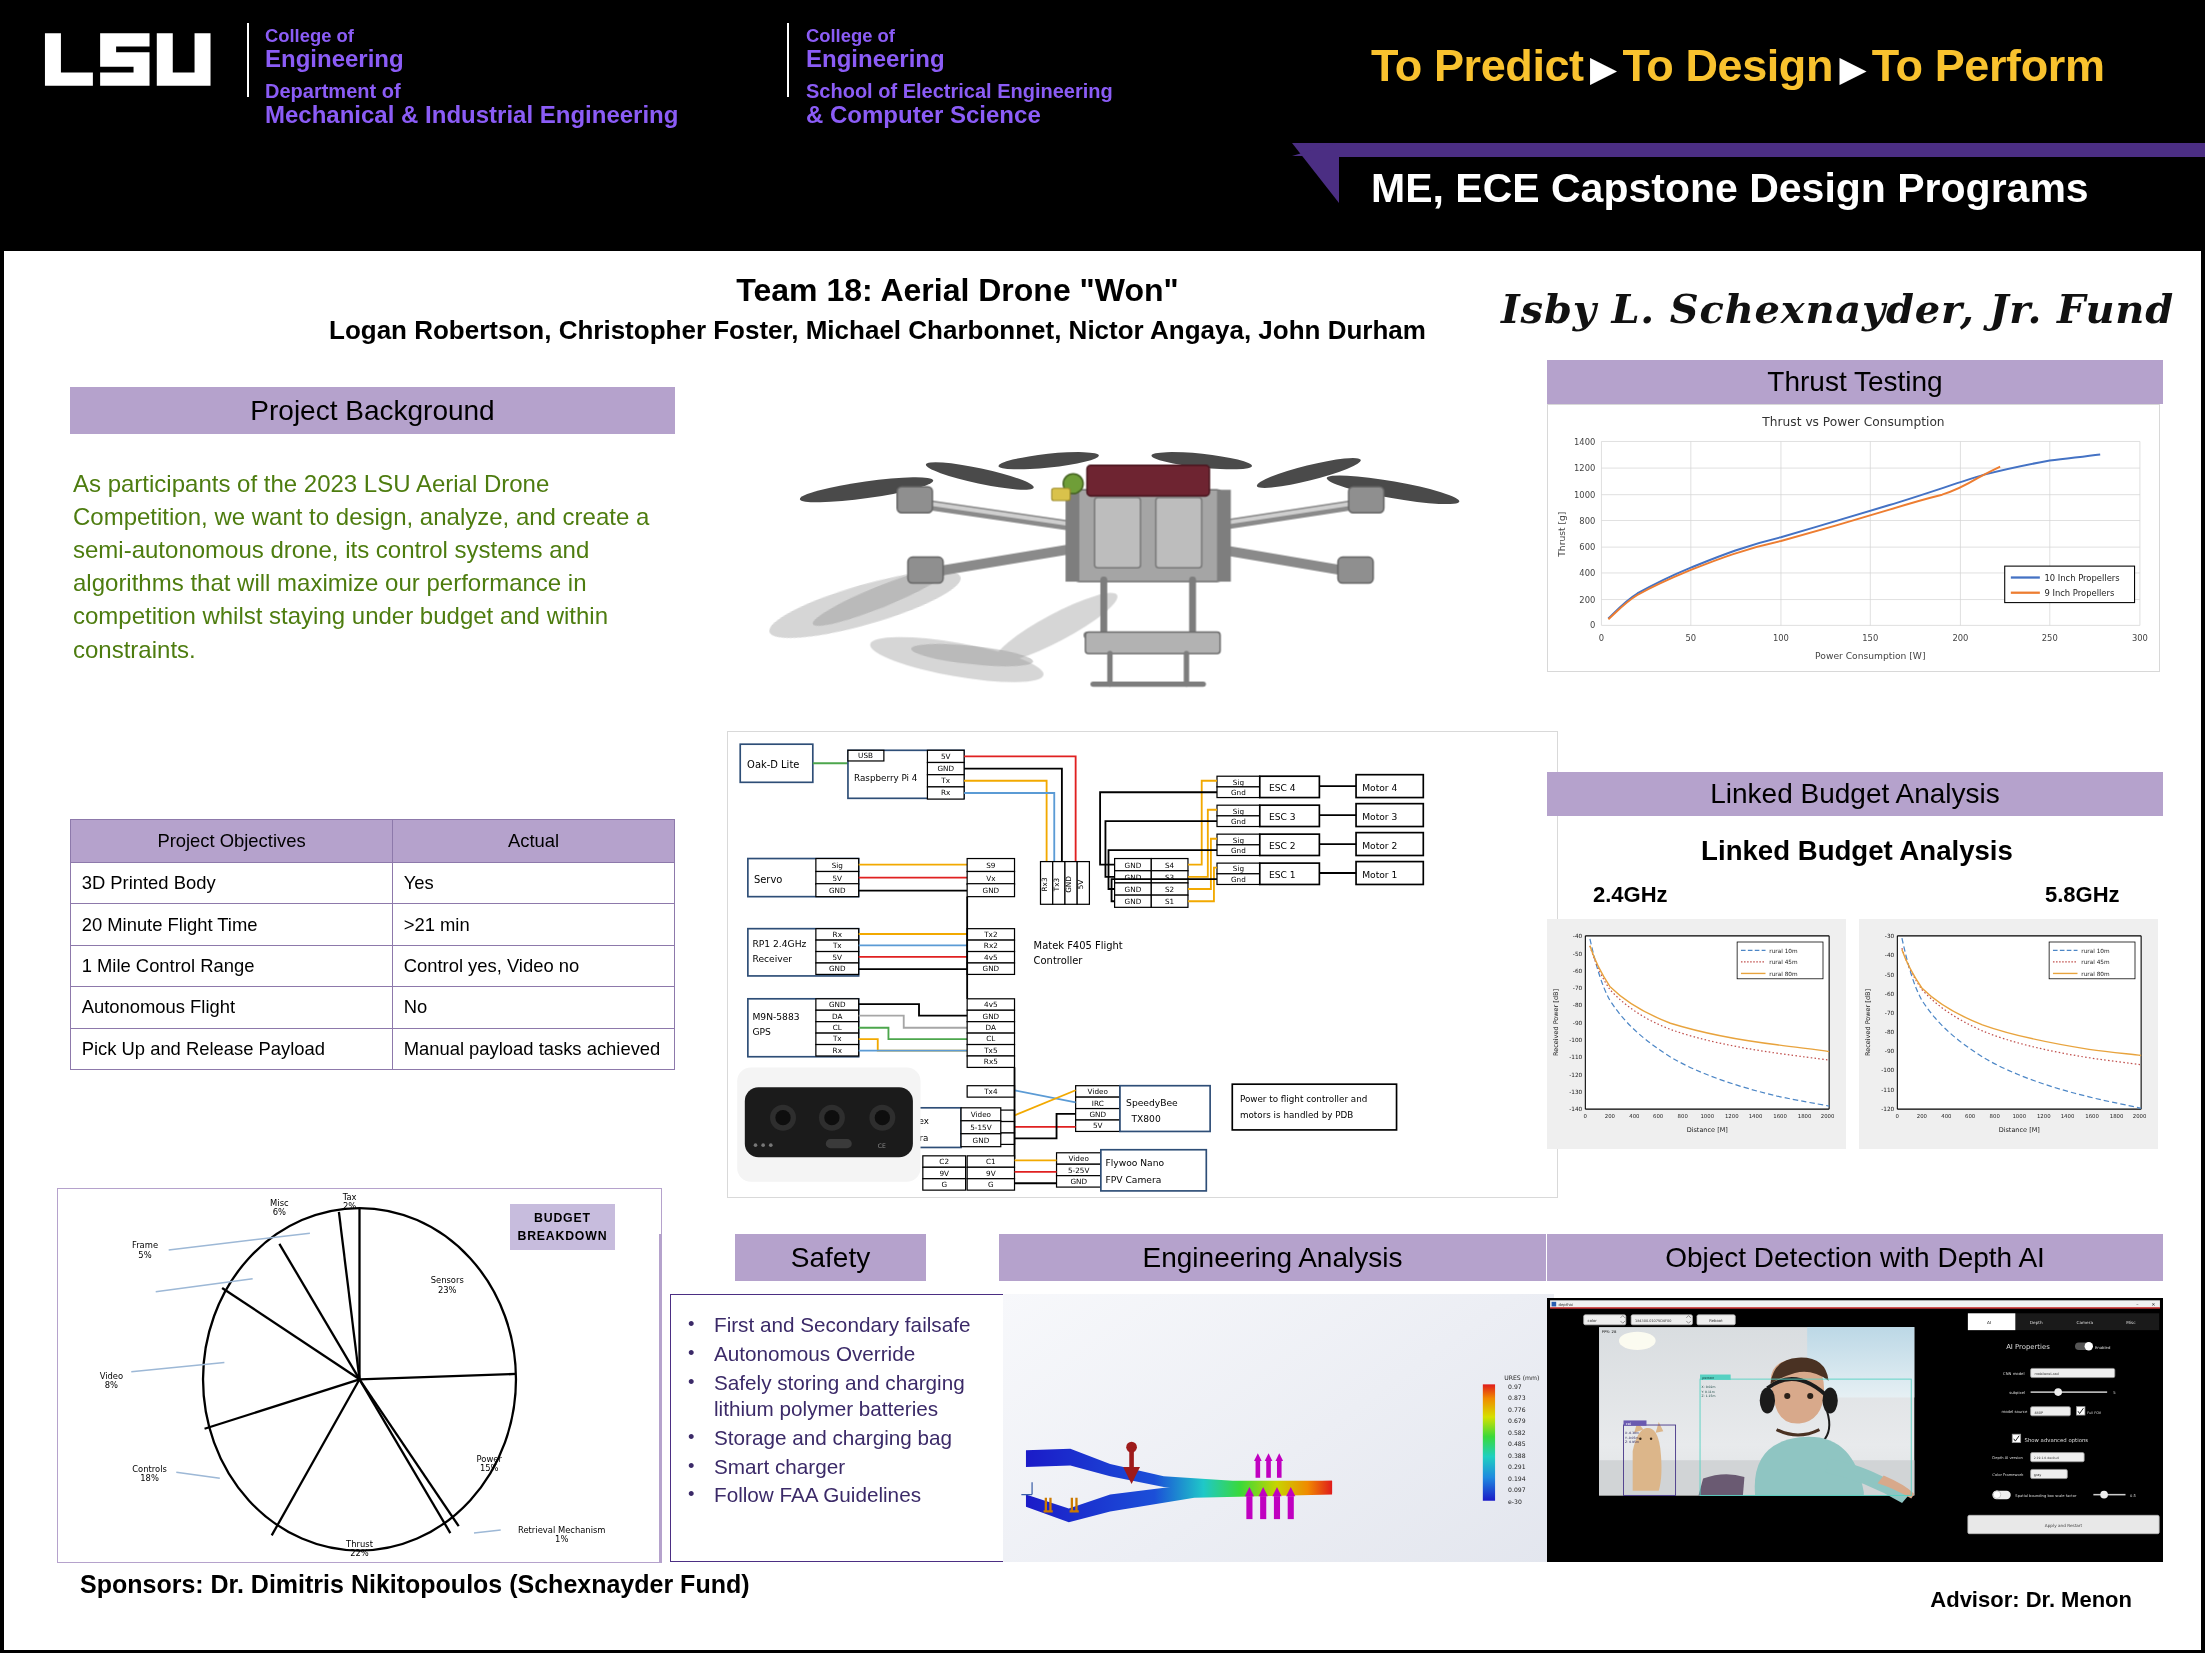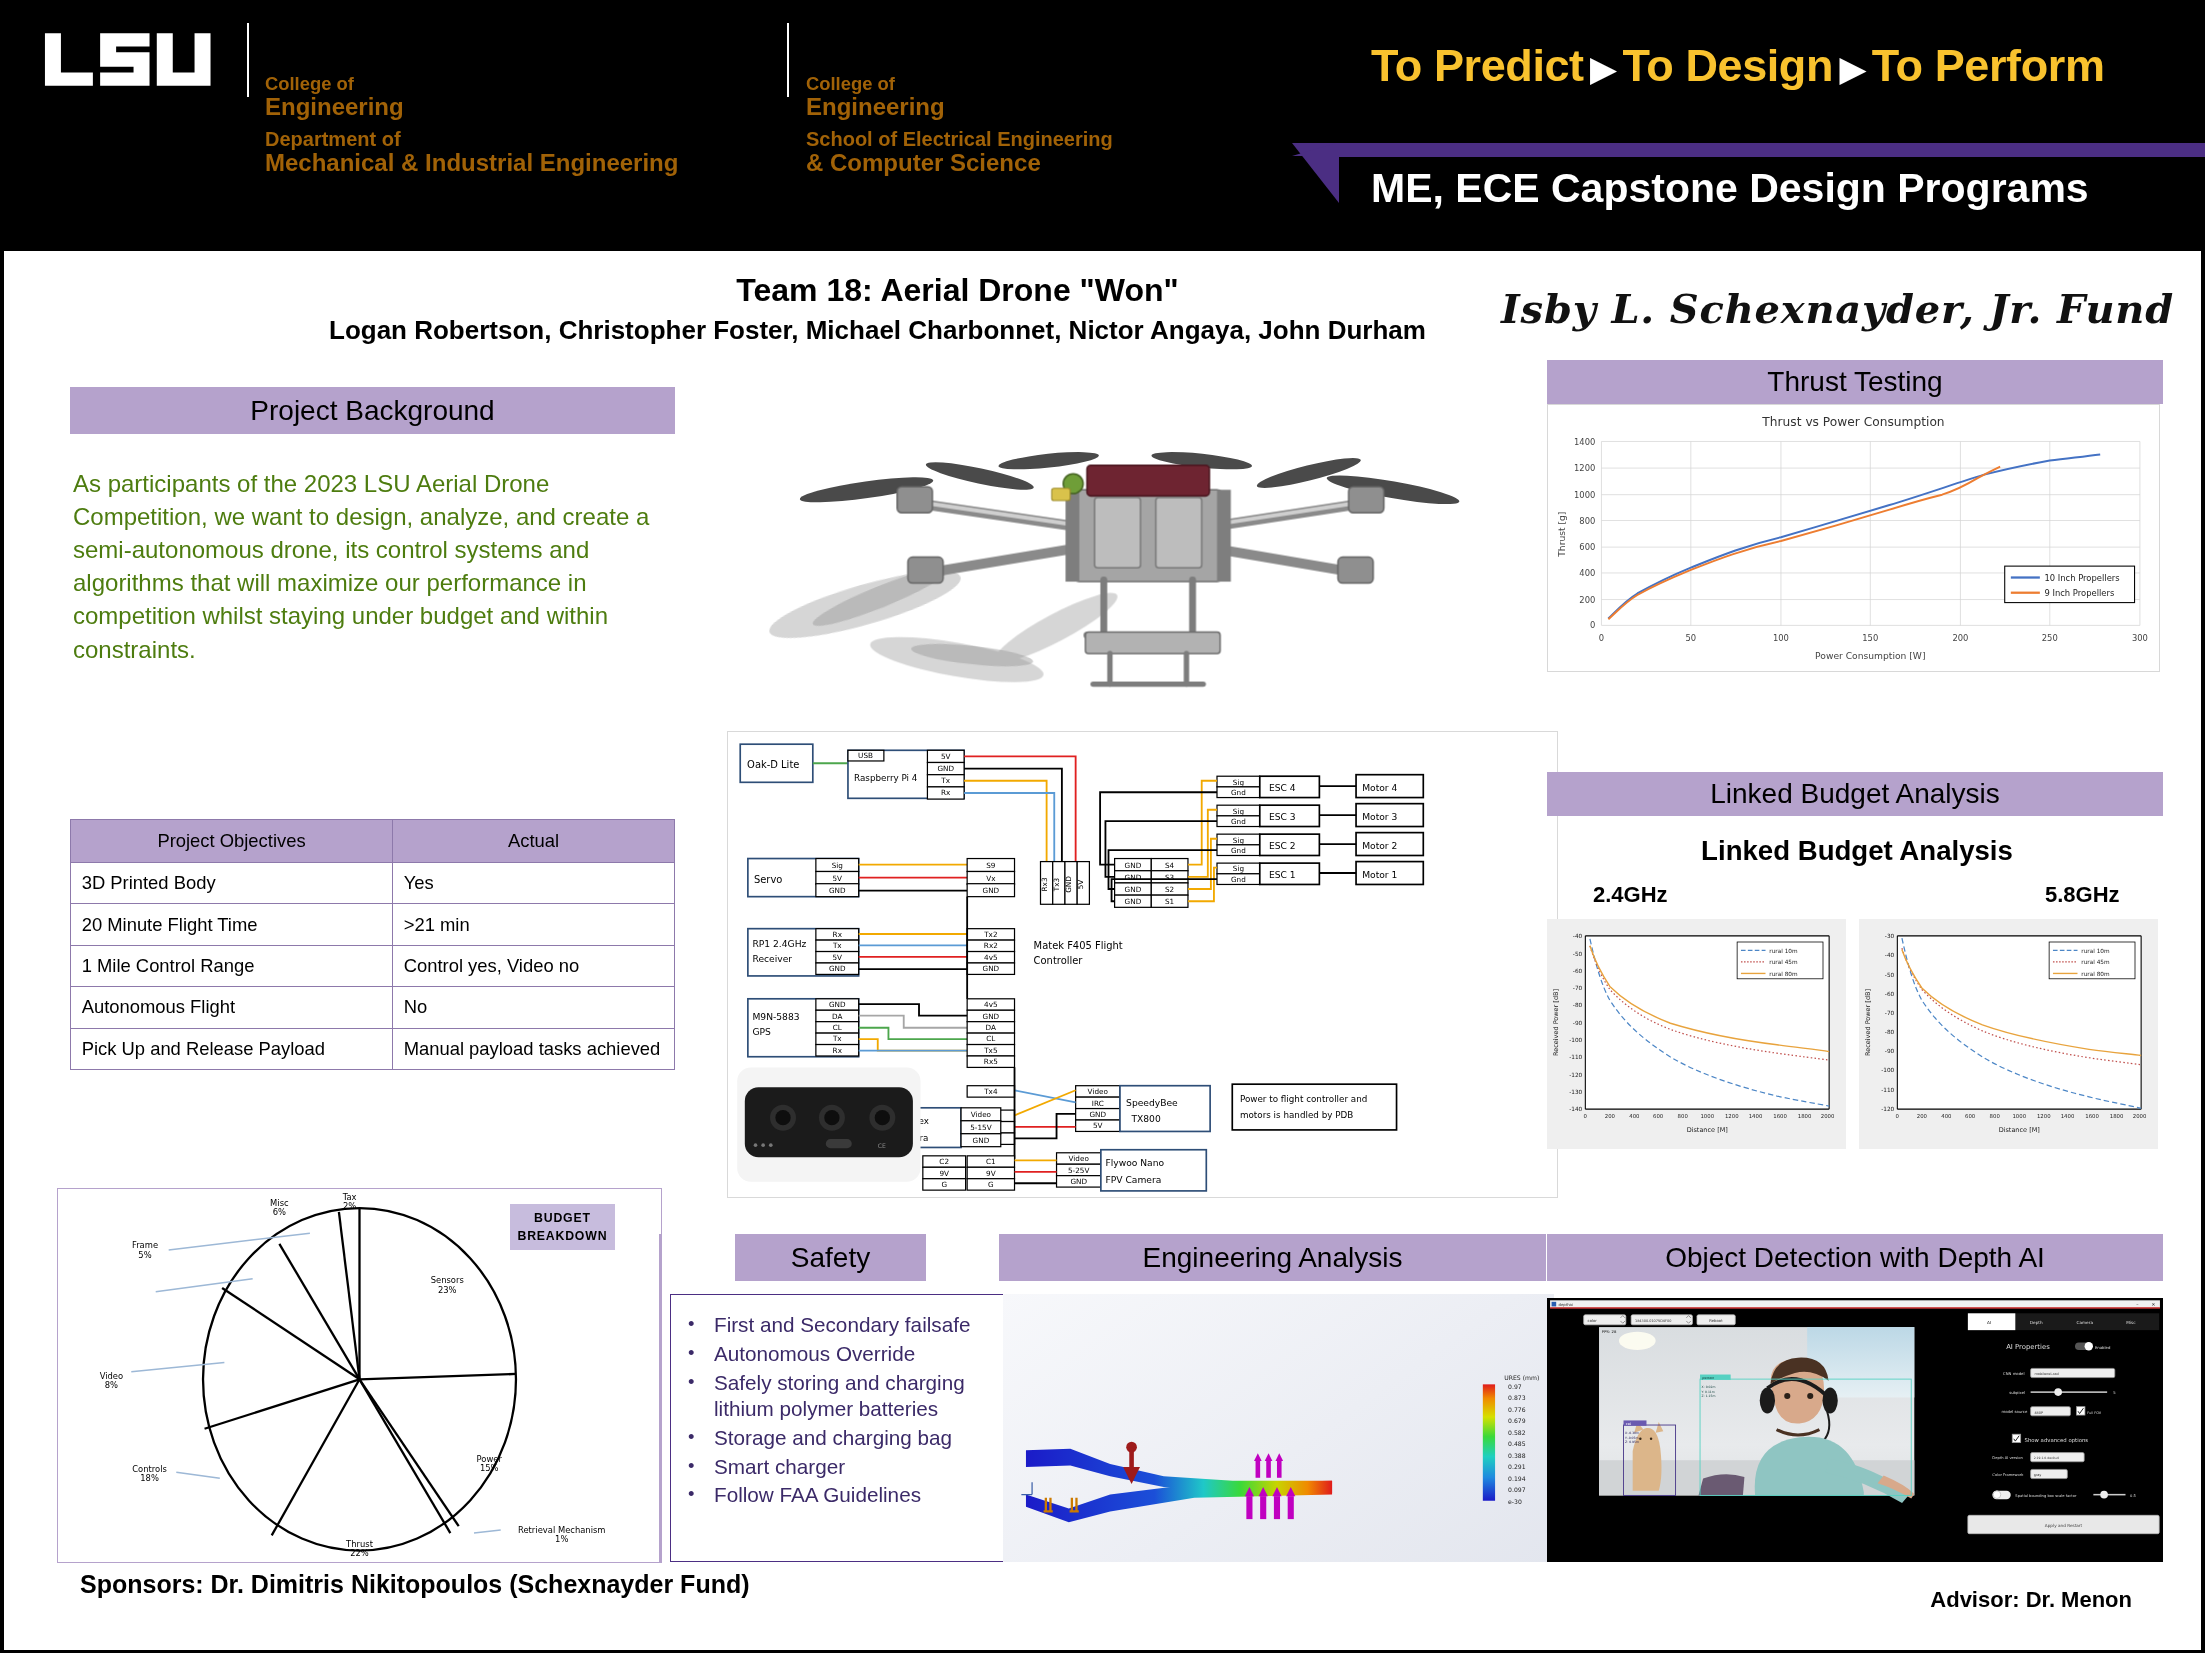--- a/index.html
+++ b/index.html
@@ -4,21 +4,21 @@
 <style>
   * { box-sizing: border-box; margin:0; padding:0; }
   html,body { width:2205px; height:1654px; background:#ffffff; font-family:"Liberation Sans", sans-serif; }
   #poster { position:relative; width:2205px; height:1654px; background:#fff; overflow:hidden; }
 
   
   .hdr { position:absolute; left:0; top:0; width:2205px; height:247px; background:#000; }
   .hdr-lsu { position:absolute; left:40px; top:29px; width:190px; height:61px; }
   .hdr-lsu svg { width:100%; height:100%; }
   .vrule { position:absolute; width:2.3px; background:#fff; }
-  .unit { position:absolute; color:#a16207; line-height:1.06;margin-top:48px; }
+  .unit { position:absolute; color:#8b5cf6; line-height:1.06; }
   .unit .small { font-size:18.4px; font-weight:700; font-family:"Liberation Sans Narrow","Liberation Sans",sans-serif; }
   .unit .big  { font-size:24px; font-weight:700; font-family:"Liberation Sans Narrow","Liberation Sans",sans-serif; }
   .unit .row2 { margin-top:10px; font-size:20px; font-weight:700; }
 
   .tagline { position:absolute; left:1371px; top:40px; color:#F9C22E; font-size:45px; font-weight:700;
              letter-spacing:-0.4px; white-space:nowrap; }
   .tagline .tri { color:#fff; font-size:33px; vertical-align:1.5px; padding:0 6.9px; }
 
   .purplebar { position:absolute; left:1336px; top:143px; width:869px; height:13.8px; background:#4B2E83; }
   .purplebar:before { content:""; position:absolute; left:-44px; top:0; width:0; height:0;

